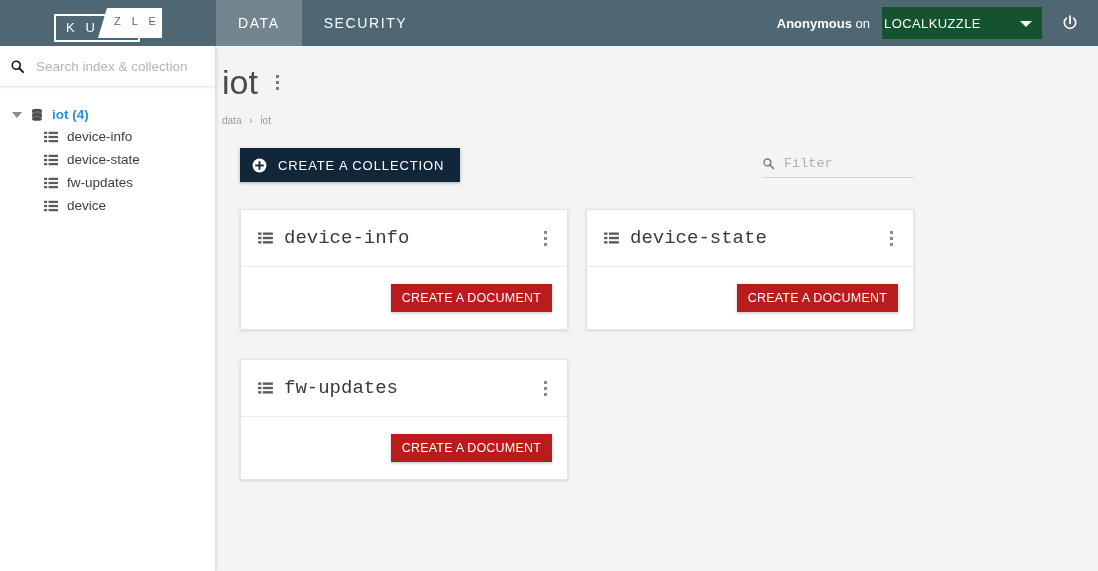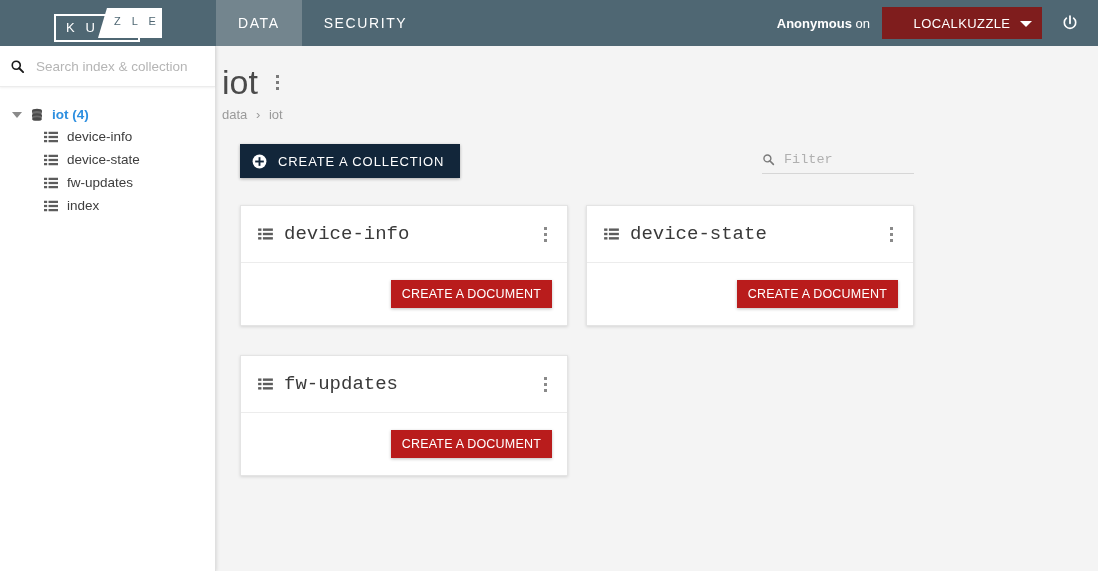--- a/index.html
+++ b/index.html
@@ -66,29 +66,28 @@
     margin-left: auto;
     display: flex; align-items: center;
     padding-right: 0;
   }
   .user-label {
     color: #ffffff; font-size: 13px; margin-right: 12px;
     white-space: nowrap;
   }
   .user-label b { font-weight: bold; }
   .env-select {
-    background: #7f1d1d;
+    background: #14532d;
     height: 32px; width: 160px;
     display: flex; align-items: center;
     padding: 0 2px;
     color: #ffffff; font-size: 13px;
     letter-spacing: 0.4px;
     position: relative;
     cursor: pointer;
-    justify-content: center;
   }
   .env-select .caret {
     position: absolute; right: 10px; top: 50%;
     margin-top: -2px;
     width: 0; height: 0;
     border-left: 6px solid transparent;
     border-right: 6px solid transparent;
     border-top: 6px solid #ffffff;
   }
   .power-btn {
@@ -166,22 +165,22 @@
     display: flex; flex-direction: column; align-items: center;
     cursor: pointer;
     padding: 4px 6px;
   }
   .kebab i {
     display: block; width: 3px; height: 3px;
     background: #7a7a7a; border-radius: 0;
     margin: 1.5px 0;
   }
   .breadcrumb {
-    margin-top: 5px;
-    font-size: 13px; color: #9a9a9a;
+    margin-top: 13px;
+    font-size: 10px; color: #9a9a9a;
   }
   .breadcrumb .sep { margin: 0 5px; }
 
   .action-row {
     display: flex; align-items: center;
     margin: 22px 0 0 36px;
     width: 674px;
   }
   .btn-create-collection {
     background: #12263a;
@@ -378,21 +377,21 @@
       <span class="coll-icon">
         <svg width="14" height="12" viewBox="0 0 16 13">
           <rect x="0" y="0.5" width="3.6" height="2.6" fill="#5c5c5c"></rect>
           <rect x="0" y="5.2" width="3.6" height="2.6" fill="#5c5c5c"></rect>
           <rect x="0" y="9.9" width="3.6" height="2.6" fill="#5c5c5c"></rect>
           <rect x="5.2" y="0.5" width="10.8" height="2.6" fill="#5c5c5c"></rect>
           <rect x="5.2" y="5.2" width="10.8" height="2.6" fill="#5c5c5c"></rect>
           <rect x="5.2" y="9.9" width="10.8" height="2.6" fill="#5c5c5c"></rect>
         </svg>
       </span>
-      <span class="tree-coll-label">index</span>
+      <span class="tree-coll-label">device</span>
     </div>
 
   </div>
 </div>
 
 <div class="main">
 
   <div class="page-head">
     <div class="page-title-row">
       <div class="page-title">iot</div>

